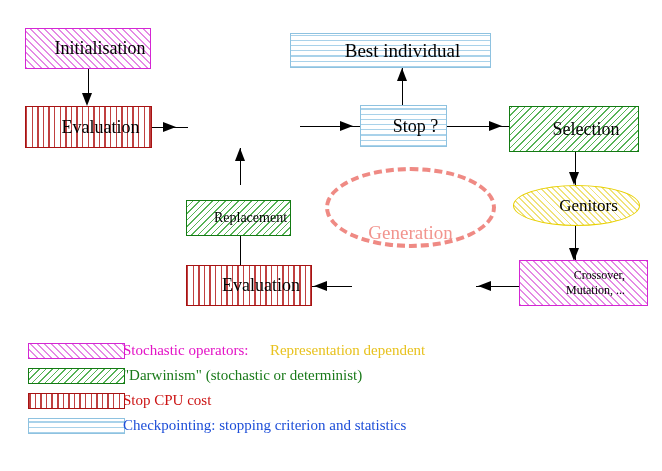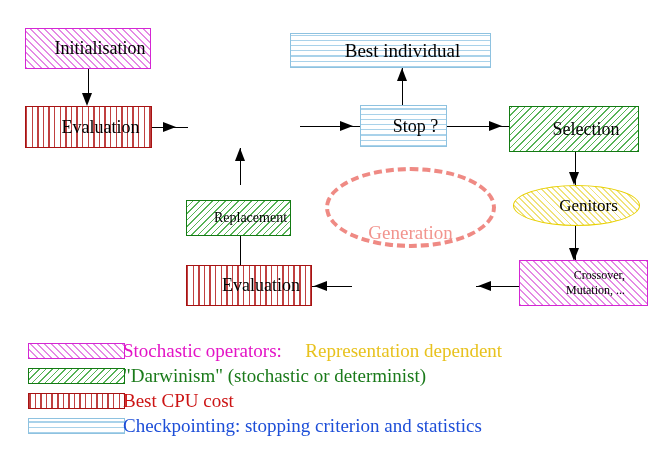--- a/index.html
+++ b/index.html
@@ -154,21 +154,21 @@
   .legend-swatch {
     position: absolute;
     left: 28px;
     width: 97px;
     height: 16px;
     box-sizing: border-box;
   }
   .legend-text {
     position: absolute;
     left: 123px;
-    font-size: 19px;
+    font-size: 15px;
     white-space: nowrap;
   }
   .c-magenta { color: #e313c6; }
   .c-gold    { color: #e8c21e; }
   .c-green   { color: #1a7a1a; }
   .c-red     { color: #cc1414; }
   .c-blue    { color: #1d4ed8; }
 </style>
 </head>
 <body>
@@ -262,21 +262,21 @@
       </span>
     </div>
 
     <div class="legend-row">
       <span class="legend-swatch pat-green"></span>
       <span class="legend-text c-green">"Darwinism" (stochastic or determinist)</span>
     </div>
 
     <div class="legend-row">
       <span class="legend-swatch pat-red"></span>
-      <span class="legend-text c-red">Best CPU cost</span>
+      <span class="legend-text c-red">Stop CPU cost</span>
     </div>
 
     <div class="legend-row">
       <span class="legend-swatch pat-blue"></span>
       <span class="legend-text c-blue">Checkpointing: stopping criterion and statistics</span>
     </div>
 
   </div>
 
 </div>

